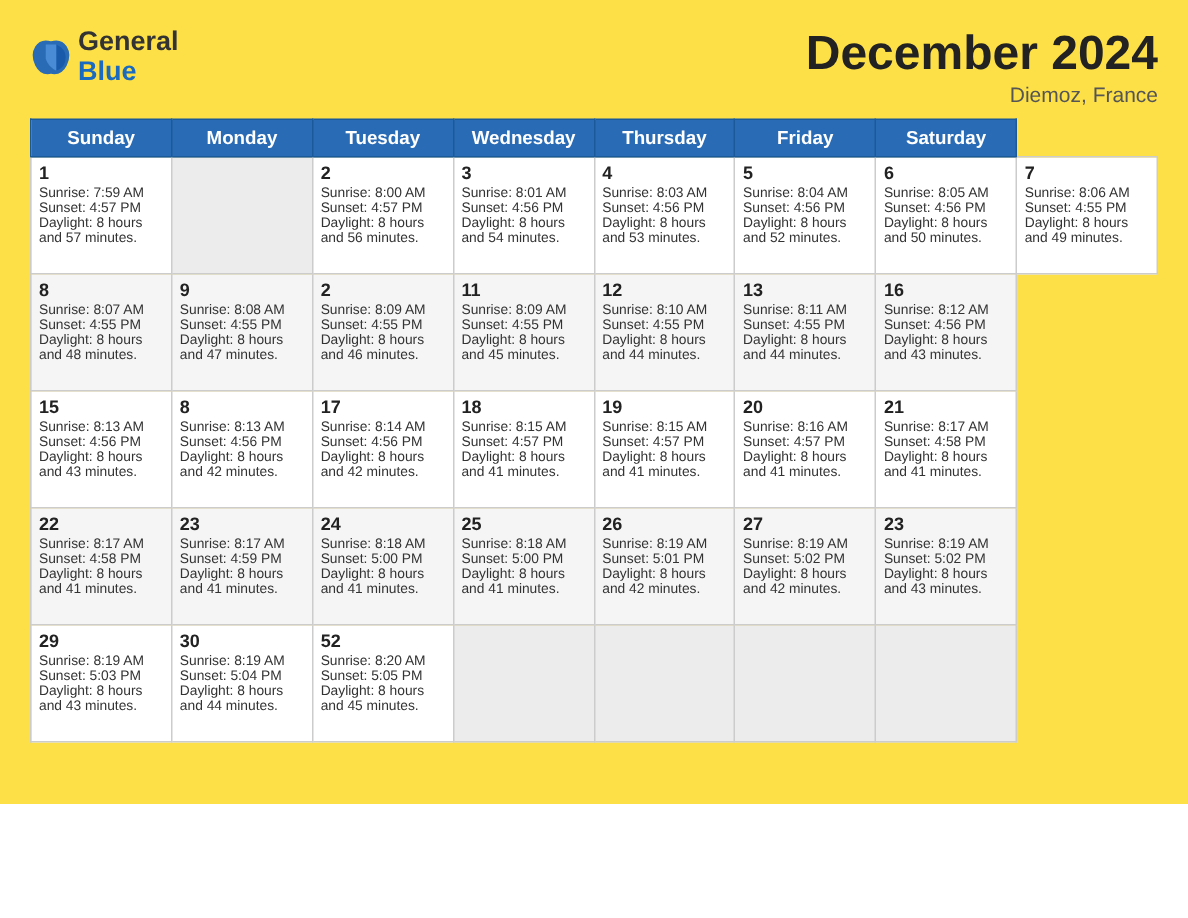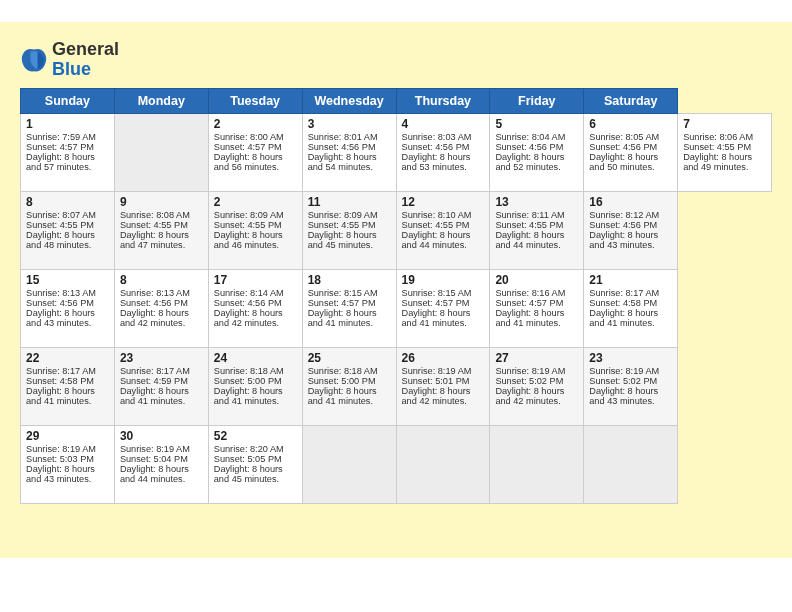--- a/index.html
+++ b/index.html
@@ -7,22 +7,21 @@
       font-family: Arial, sans-serif;
       background: #fff;
       width: 792px;
       height: 612px;
       overflow: hidden;
     }
     .page {
       width: 792px;
       height: 536px;
       padding: 18px 20px 10px 20px;
-      background: #fef9c3;
-      margin-top: 22px;
+      background: #fde047;
     }
     .header {
       display: flex;
       justify-content: space-between;
       align-items: flex-start;
       margin-bottom: 8px;
     }
     .logo {
       display: flex;
       align-items: center;
@@ -104,20 +103,24 @@
       <svg class="logo-icon" viewBox="0 0 40 40" width="40" height="40">
         <path d="M20 5 Q30 2 35 10 Q40 18 35 28 Q30 38 20 36 Q10 38 5 28 Q0 18 5 10 Q10 2 20 5Z" fill="#2a6bb5"></path>
         <path d="M25 8 Q34 12 34 20 Q34 30 25 33 L25 8Z" fill="#1a5aaa"></path>
         <path d="M15 8 L25 8 L25 33 Q18 30 15 22Z" fill="#4a8bd5"></path>
       </svg>
       <div class="logo-text">
         <span class="general">General</span>
         <span class="blue">Blue</span>
       </div>
     </div>
+    <div class="title-area">
+      <div class="month-title">December 2024</div>
+      <div class="subtitle">Diemoz, France</div>
+    </div>
   </div>
 
   <table>
     <thead>
       <tr>
       <th>Sunday</th>
           <th>Monday</th>
           <th>Tuesday</th>
           <th>Wednesday</th>
           <th>Thursday</th>

